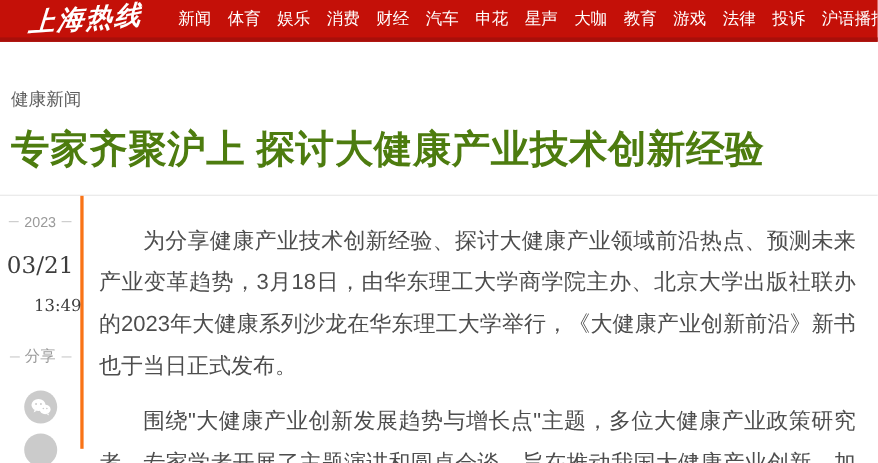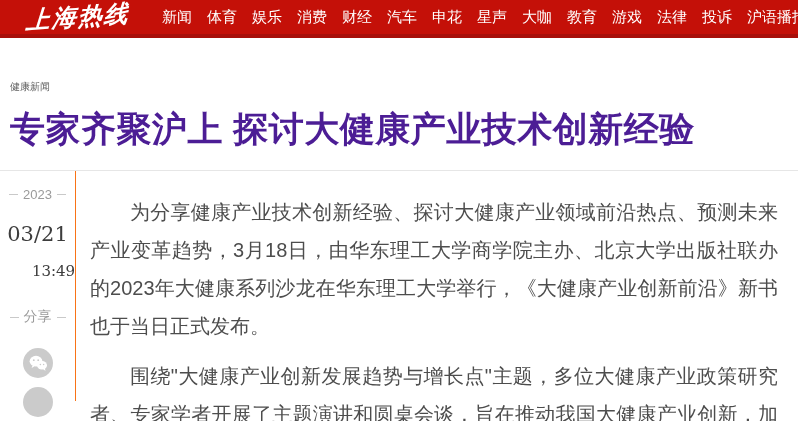--- a/index.html
+++ b/index.html
@@ -40,28 +40,28 @@
   }
   .top-nav span {
     color: #ffffff;
     font-size: 15px;
     cursor: pointer;
   }
 
   
   .category {
     margin: 42px 0 0 10px;
-    font-size: 10px;
+    font-size: 16px;
     color: #5d5d5d;
   }
   .headline {
     margin: 14px 0 0 10px;
     font-size: 35px;
     font-weight: bold;
-    color: #4c1d95;
+    color: #4d7c0f;
     letter-spacing: 0.5px;
     line-height: 1.2;
     white-space: nowrap;
   }
 
   .rule {
     margin-top: 20px;
     border: 0;
     border-top: 1px solid #e6e6e6;
     width: 100%;
@@ -69,21 +69,21 @@
 
   
   .lower {
     display: flex;
     align-items: stretch;
     height: 230px;
   }
   .meta-col {
     width: 76px;
     flex: 0 0 76px;
-    border-right: 1px solid #f97316;
+    border-right: 3px solid #f97316;
     padding-top: 16px;
     display: flex;
     flex-direction: column;
     align-items: center;
   }
   .dash-label {
     width: 66px;
     display: flex;
     align-items: center;
     justify-content: center;

